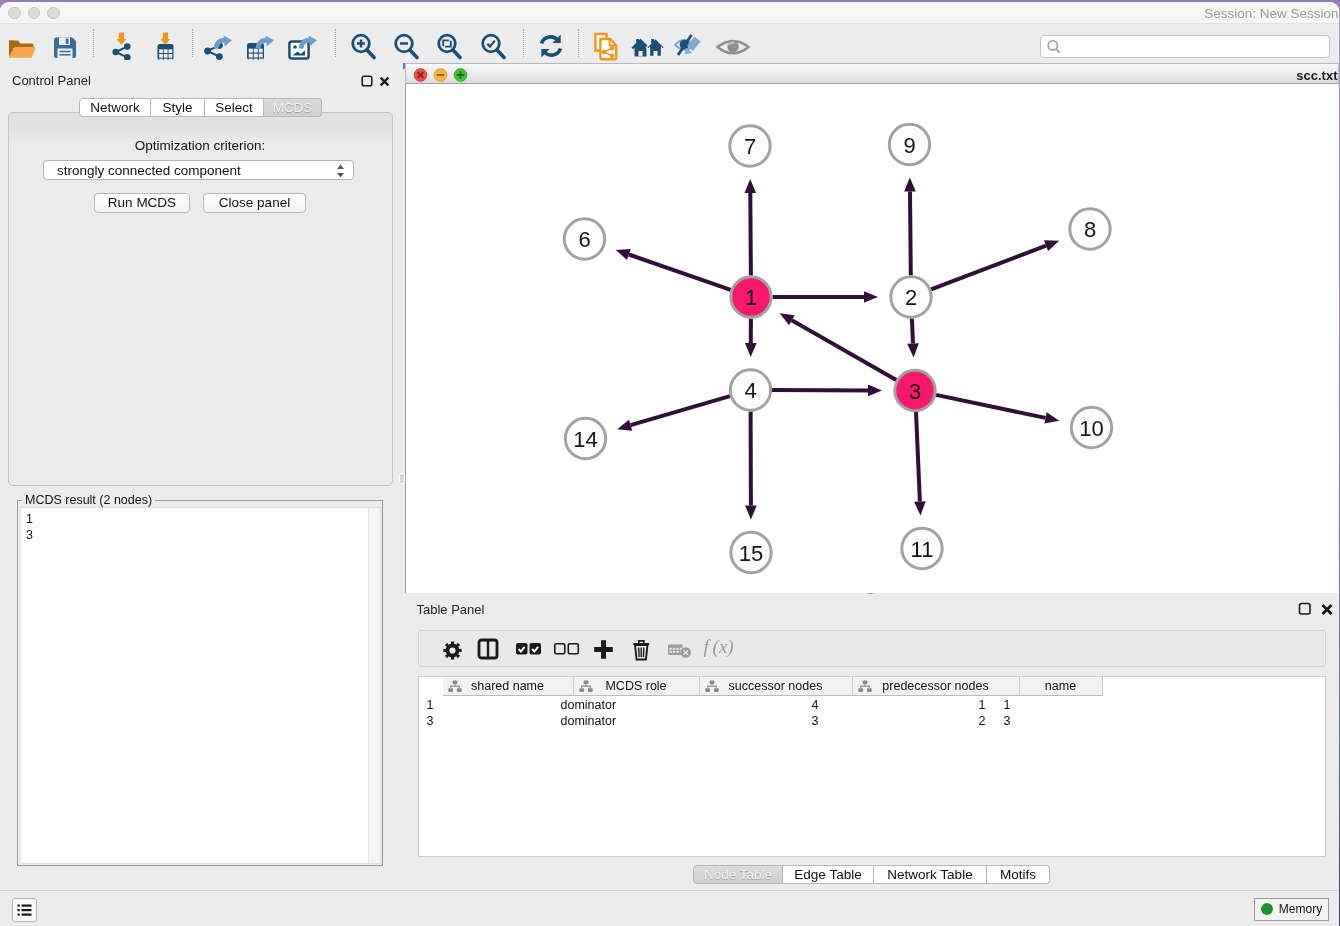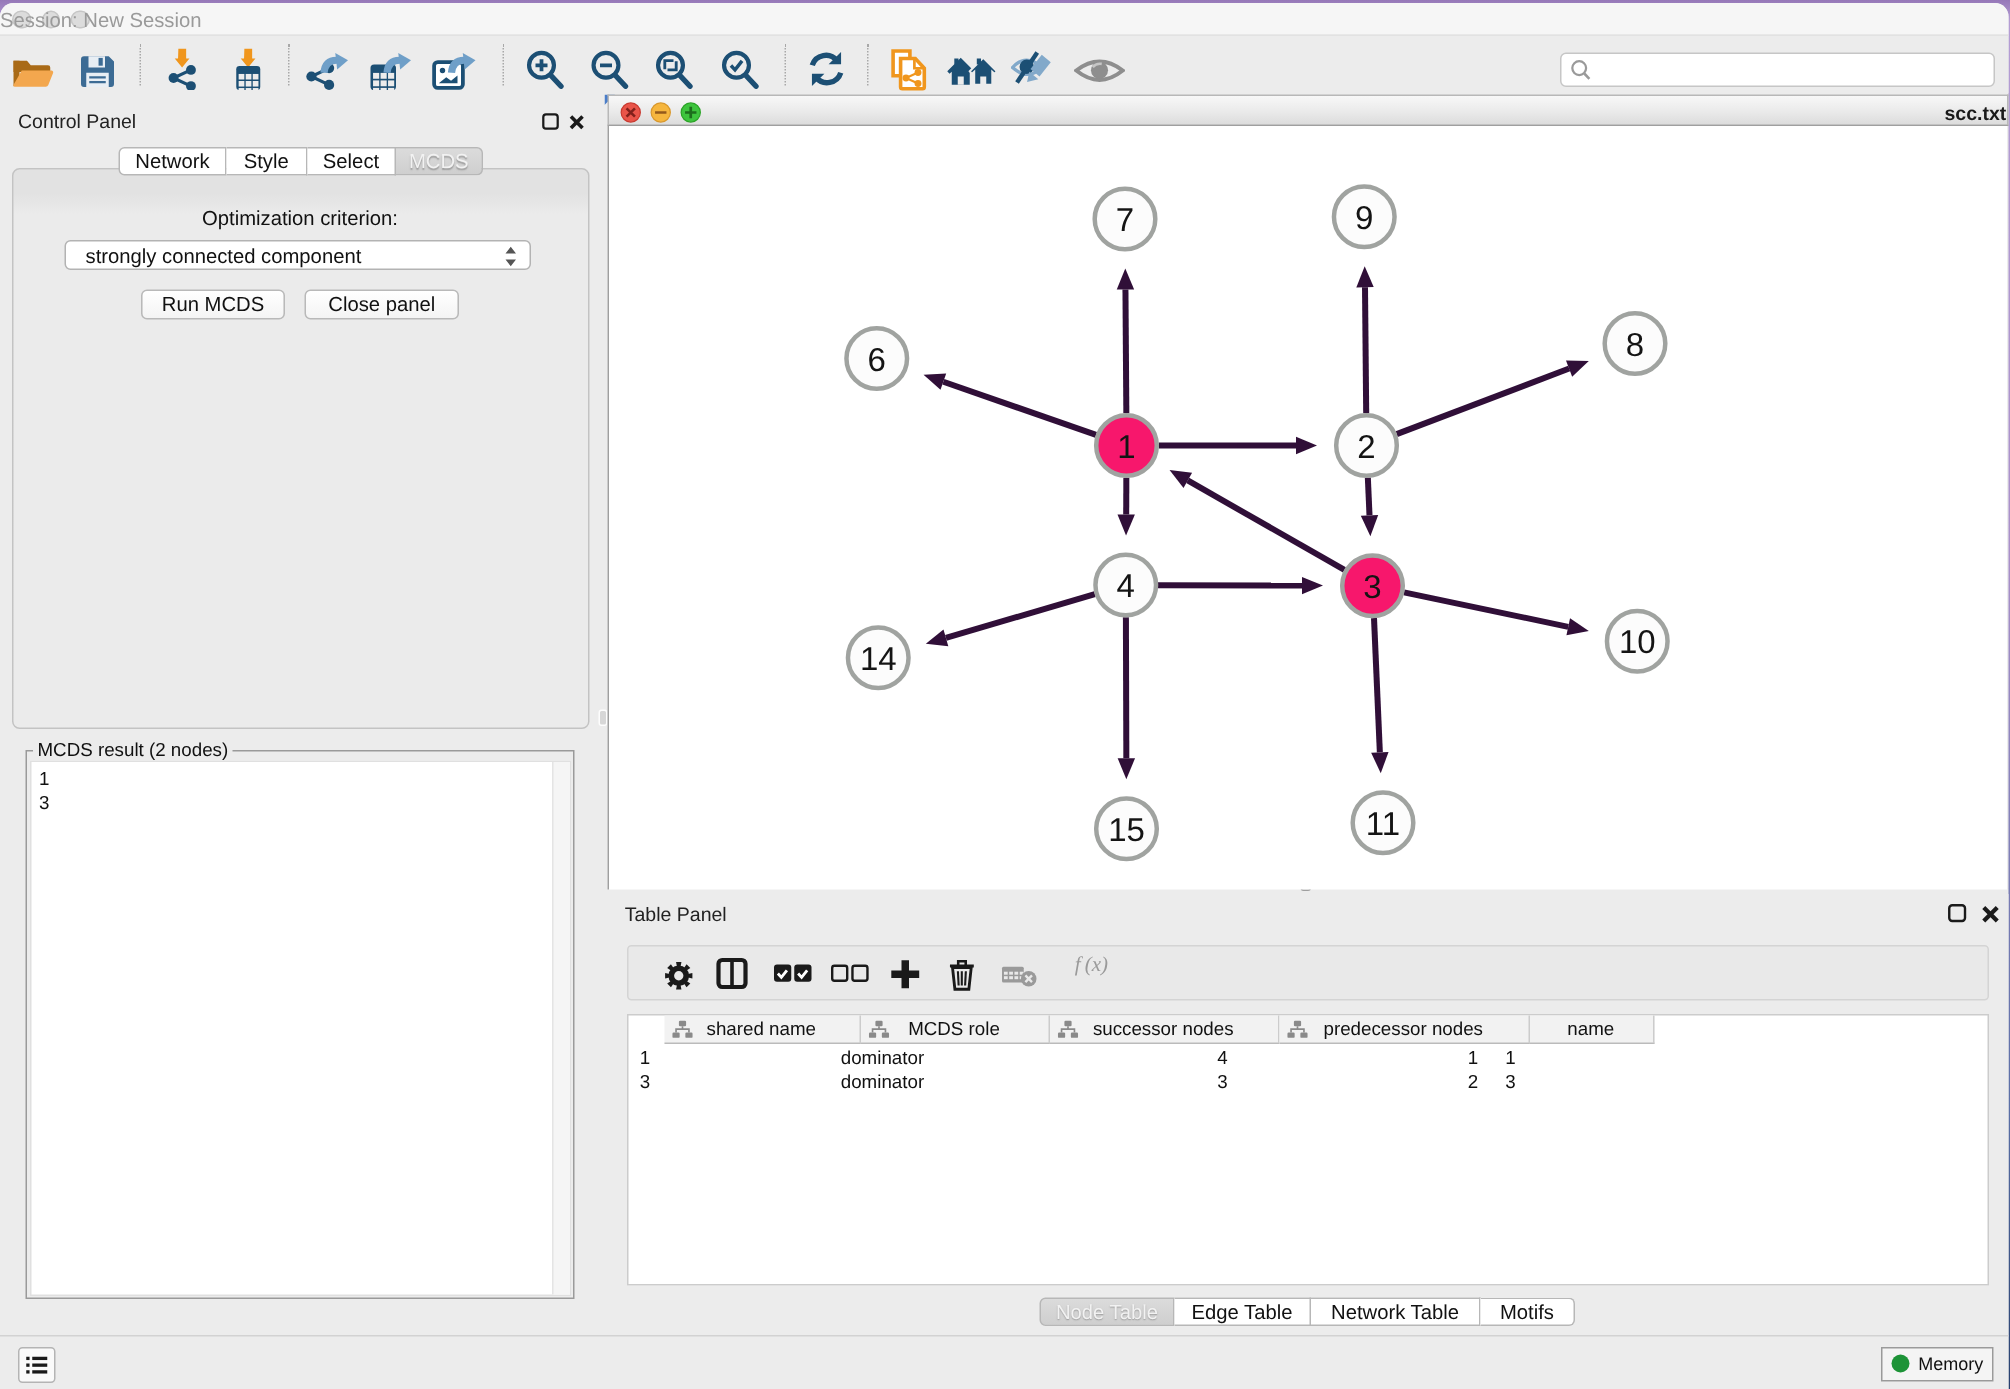--- a/index.html
+++ b/index.html
@@ -1,21 +1,21 @@
 <!DOCTYPE html>
 <html><head><meta charset="utf-8">
 <style>
 * { margin:0; padding:0; box-sizing:border-box; }
 html,body { width:1340px; height:926px; overflow:hidden; font-family:"Liberation Sans",sans-serif; }
 body { background:linear-gradient(180deg,#9678b8 0%,#b49dd4 1.5%,#a98fc9 40%,#5a6fa6 80%,#27406e 100%); position:relative; }
 .abs { position:absolute; }
 #window { position:absolute; left:0; top:1.5px; width:1338.5px; height:924.5px; background:#ececec; border-radius:9px 9px 0 0; }
 #titlebar { position:absolute; left:0; top:0; width:100%; height:21px; background:#f6f6f6; border-radius:9px 9px 0 0; }
 .tl { position:absolute; top:5px; width:12.5px; height:12.5px; border-radius:50%; background:#dcdcdc; border:1px solid #c6c6c6; }
-#title { position:absolute; top:4px; width:100%; text-align:left; color:#9a9a9a; font-size:13.5px; }
+#title { position:absolute; top:4px; width:100%; text-align:right; color:#9a9a9a; font-size:13.5px; }
 #toolbar { position:absolute; left:0; top:21px; width:100%; height:39.5px; background:#ececec; border-top:1px solid #e2e2e2; }
 .sep { position:absolute; top:5px; height:28px; width:0; border-left:1px dotted #a8a8a8; }
 .ticon { position:absolute; }
 #search { position:absolute; left:1040px; top:11px; width:290px; height:23.5px; border:1px solid #c6c6c6; border-radius:4px; background:#fff; }
 #cpanel { position:absolute; left:0; top:60.5px; width:400px; height:828px; background:#ececec; }
 #cp-title { position:absolute; left:12px; top:11px; font-size:13px; color:#222; }
 .tabs { position:absolute; display:flex; z-index:5; }
 .tab { height:19px; background:#fff; border:1px solid #b7b7b7; border-left:none; font-size:13.5px; color:#111; text-align:center; line-height:17px; }
 .tab.first { border-left:1px solid #b7b7b7; border-radius:4px 0 0 4px; }
 .tab.last { border-radius:0 4px 4px 0; }
@@ -373,21 +373,21 @@
             <rect x="9.3" y="6.8" width="2.5" height="2.0"></rect>
             <rect x="12.8" y="6.8" width="2.5" height="2.0"></rect>
             <rect x="2.3" y="9.8" width="2.5" height="2.0"></rect>
             <rect x="5.8" y="9.8" width="2.5" height="2.0"></rect>
             <rect x="9.3" y="9.8" width="2.5" height="2.0"></rect>
             <rect x="12.8" y="9.8" width="2.5" height="2.0"></rect>
           </g>
           <circle cx="18.8" cy="11.5" r="5.2" fill="#9a9a9a"></circle>
           <path d="M16.6 9.3 l4.4 4.4 M21 9.3 l-4.4 4.4" stroke="#e9e9e9" stroke-width="1.6"></path>
         </svg>
-        <div class="abs" style="left:285px;top:5px;font-family:'Liberation Serif',serif;font-style:italic;font-size:14px;color:#9a9a9a;margin-left:13px;"><i>f</i> (<i>x</i>)</div>
+        <div class="abs" style="left:285px;top:5px;font-family:'Liberation Serif',serif;font-style:italic;font-size:19px;color:#9a9a9a;"><i>f</i> (<i>x</i>)</div>
       </div>
     <div id="tbl">
         <div class="hcell" style="left:0px;width:131px;"><span style="position:absolute;left:5px;top:3px;"><svg width="14" height="13" viewBox="0 0 14 13">
               <g fill="#8a8a8a">
                 <rect x="4.6" y="0.5" width="4.8" height="3.6" rx="0.8"></rect>
                 <rect x="0.3" y="8.3" width="4.8" height="3.6" rx="0.8"></rect>
                 <rect x="8.9" y="8.3" width="4.8" height="3.6" rx="0.8"></rect>
               </g>
               <path d="M7 4.1 v2 M2.7 8.3 v-2.2 h8.6 v2.2" stroke="#8a8a8a" stroke-width="1.1" fill="none"></path>
             </svg></span>shared name</div>

